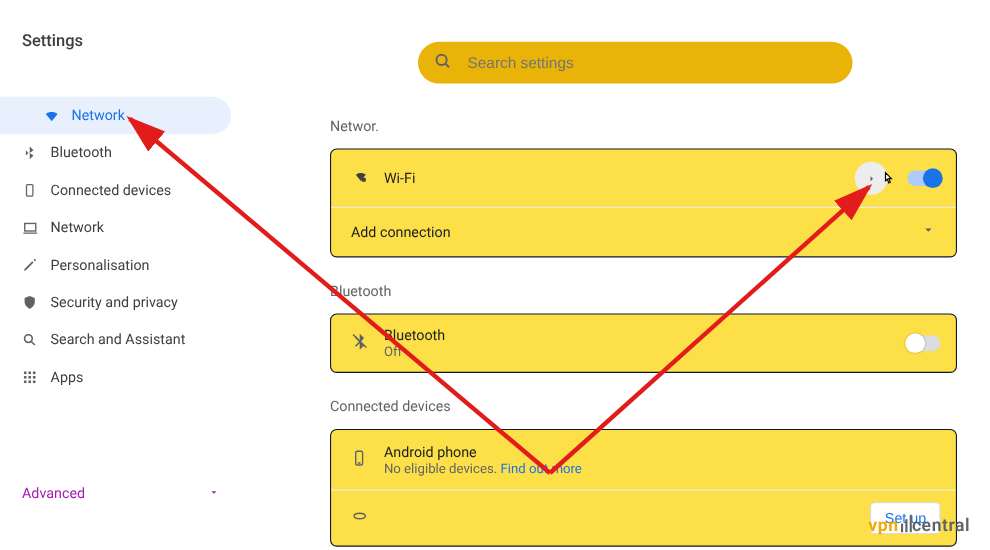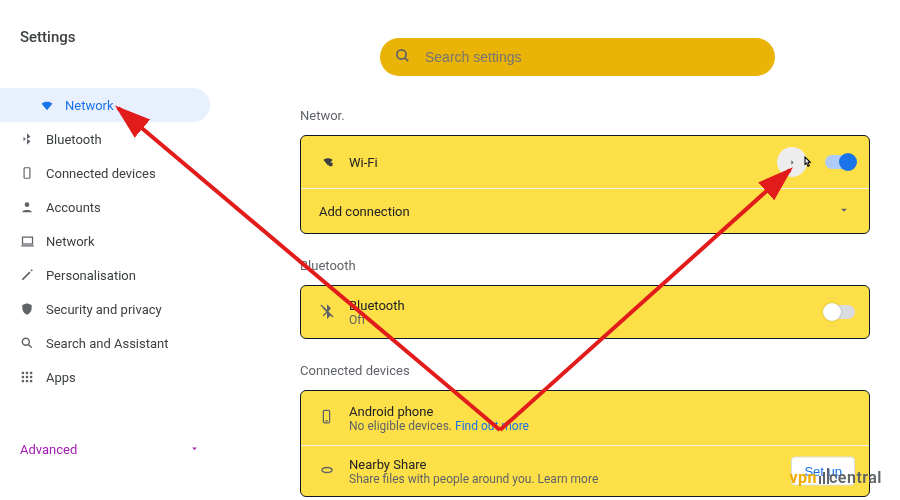--- a/index.html
+++ b/index.html
@@ -149,29 +149,20 @@
   <div class="side-item">
     <span class="ico">
       <svg width="14" height="14" viewBox="0 0 24 24" fill="none" stroke="currentColor" stroke-width="2">
           <rect x="7" y="3" width="10" height="18" rx="1.5"></rect>
         </svg>
     </span>
     <span class="lbl">Connected devices</span>
   </div>
   <div class="side-item">
     <span class="ico">
-      <svg width="14" height="14" viewBox="0 0 24 24" fill="currentColor">
-          <circle cx="12" cy="8" r="4"></circle>
-          <path d="M4 20c0-4 16-4 16 0v1H4z"></path>
-        </svg>
-    </span>
-    <span class="lbl">Accounts</span>
-  </div>
-  <div class="side-item">
-    <span class="ico">
       <svg width="15" height="15" viewBox="0 0 24 24" fill="none" stroke="currentColor" stroke-width="2">
           <rect x="4" y="5" width="16" height="11"></rect>
           <line x1="2" y1="19" x2="22" y2="19"></line>
         </svg>
     </span>
     <span class="lbl">Network</span>
   </div>
   <div class="side-item">
     <span class="ico">
       <svg width="14" height="14" viewBox="0 0 24 24" fill="currentColor">
@@ -292,24 +283,20 @@
         </div>
       </span>
     </div>
     <div class="divider"></div>
     <div class="row" style="height:50px;">
       <span class="ricon">
         <svg width="16" height="16" viewBox="0 0 24 24" fill="none" stroke="#5f6368" stroke-width="2">
             <path d="M4 12c2-5 14-5 16 0M4 12c2 5 14 5 16 0"></path>
           </svg>
       </span>
-      <span>
-        <div class="rtitle">Nearby Share</div>
-        <div class="rsub">Share files with people around you. Learn more</div>
-      </span>
       <button class="setup">Set up</button>
     </div>
   </div>
 
 </div>
 
 <svg class="arrows">
   <defs>
     <marker id="ah" markerWidth="10" markerHeight="10" refX="8" refY="3" orient="auto">
       <path d="M0,0 L9,3 L0,6 z" fill="#e21b1b"></path>

